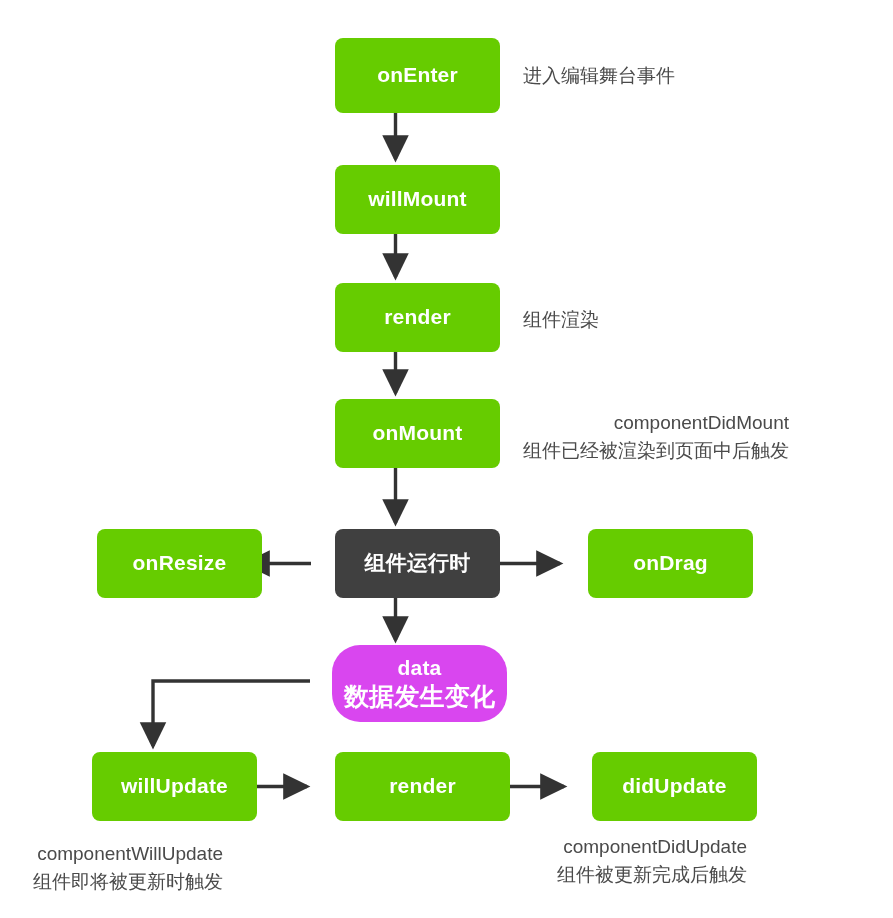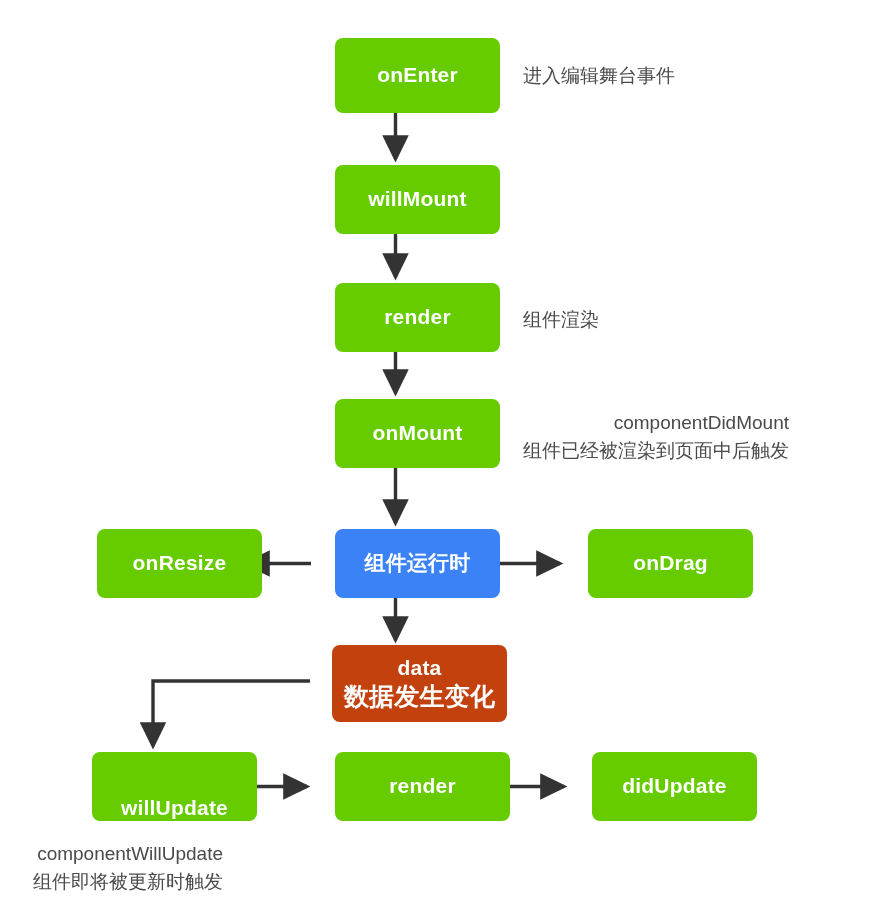--- a/index.html
+++ b/index.html
@@ -37,22 +37,22 @@
     color: #ffffff;
     font-weight: bold;
     font-size: 21px;
     letter-spacing: 0.2px;
     line-height: 1.25;
     text-align: center;
     z-index: 2;
     margin-left: 22px;
   }
   .node.green  { background: #66cc00; }
-  .node.orange { background: #3b82f6; }
-  .node.blue   { background: #c2410c; }
+  .node.orange { background: #404040; }
+  .node.blue   { background: #d946ef; border-radius: 28px; }
   .node .line2 {
     font-size: 25px;
     font-weight: bold;
   }
   .caption {
     position: absolute;
     color: #4a4a4a;
     font-size: 19px;
     line-height: 1.45;
     white-space: pre-line;
@@ -119,21 +119,21 @@
 
   <div class="node green" style="left:566px; top:529px; width:165px; height:69px;">
     <span>onDrag</span>
   </div>
 
   <div class="node blue" style="left:310px; top:645px; width:175px; height:77px;">
     <span>data</span>
     <span class="line2">数据发生变化</span>
   </div>
 
-  <div class="node green" style="left:70px; top:752px; width:165px; height:69px;justify-content:flex-end;">
+  <div class="node green" style="left:70px; top:752px; width:165px; height:69px;">
     <span>willUpdate</span>
   </div>
 
   <div class="node green" style="left:313px; top:752px; width:175px; height:69px;">
     <span>render</span>
   </div>
 
   <div class="node green" style="left:570px; top:752px; width:165px; height:69px;">
     <span>didUpdate</span>
   </div>
@@ -142,14 +142,16 @@
 
 
   <div class="caption" style="left:523px; top:306px;">组件渲染</div>
 
   <div class="caption" style="left:523px; top:409px;">componentDidMount
 组件已经被渲染到页面中后触发</div>
 
   <div class="caption" style="left:33px; top:840px;">componentWillUpdate
 组件即将被更新时触发</div>
 
+  <div class="caption" style="left:557px; top:833px;">componentDidUpdate
+组件被更新完成后触发</div>
 
 </div>
 
 </body></html>

